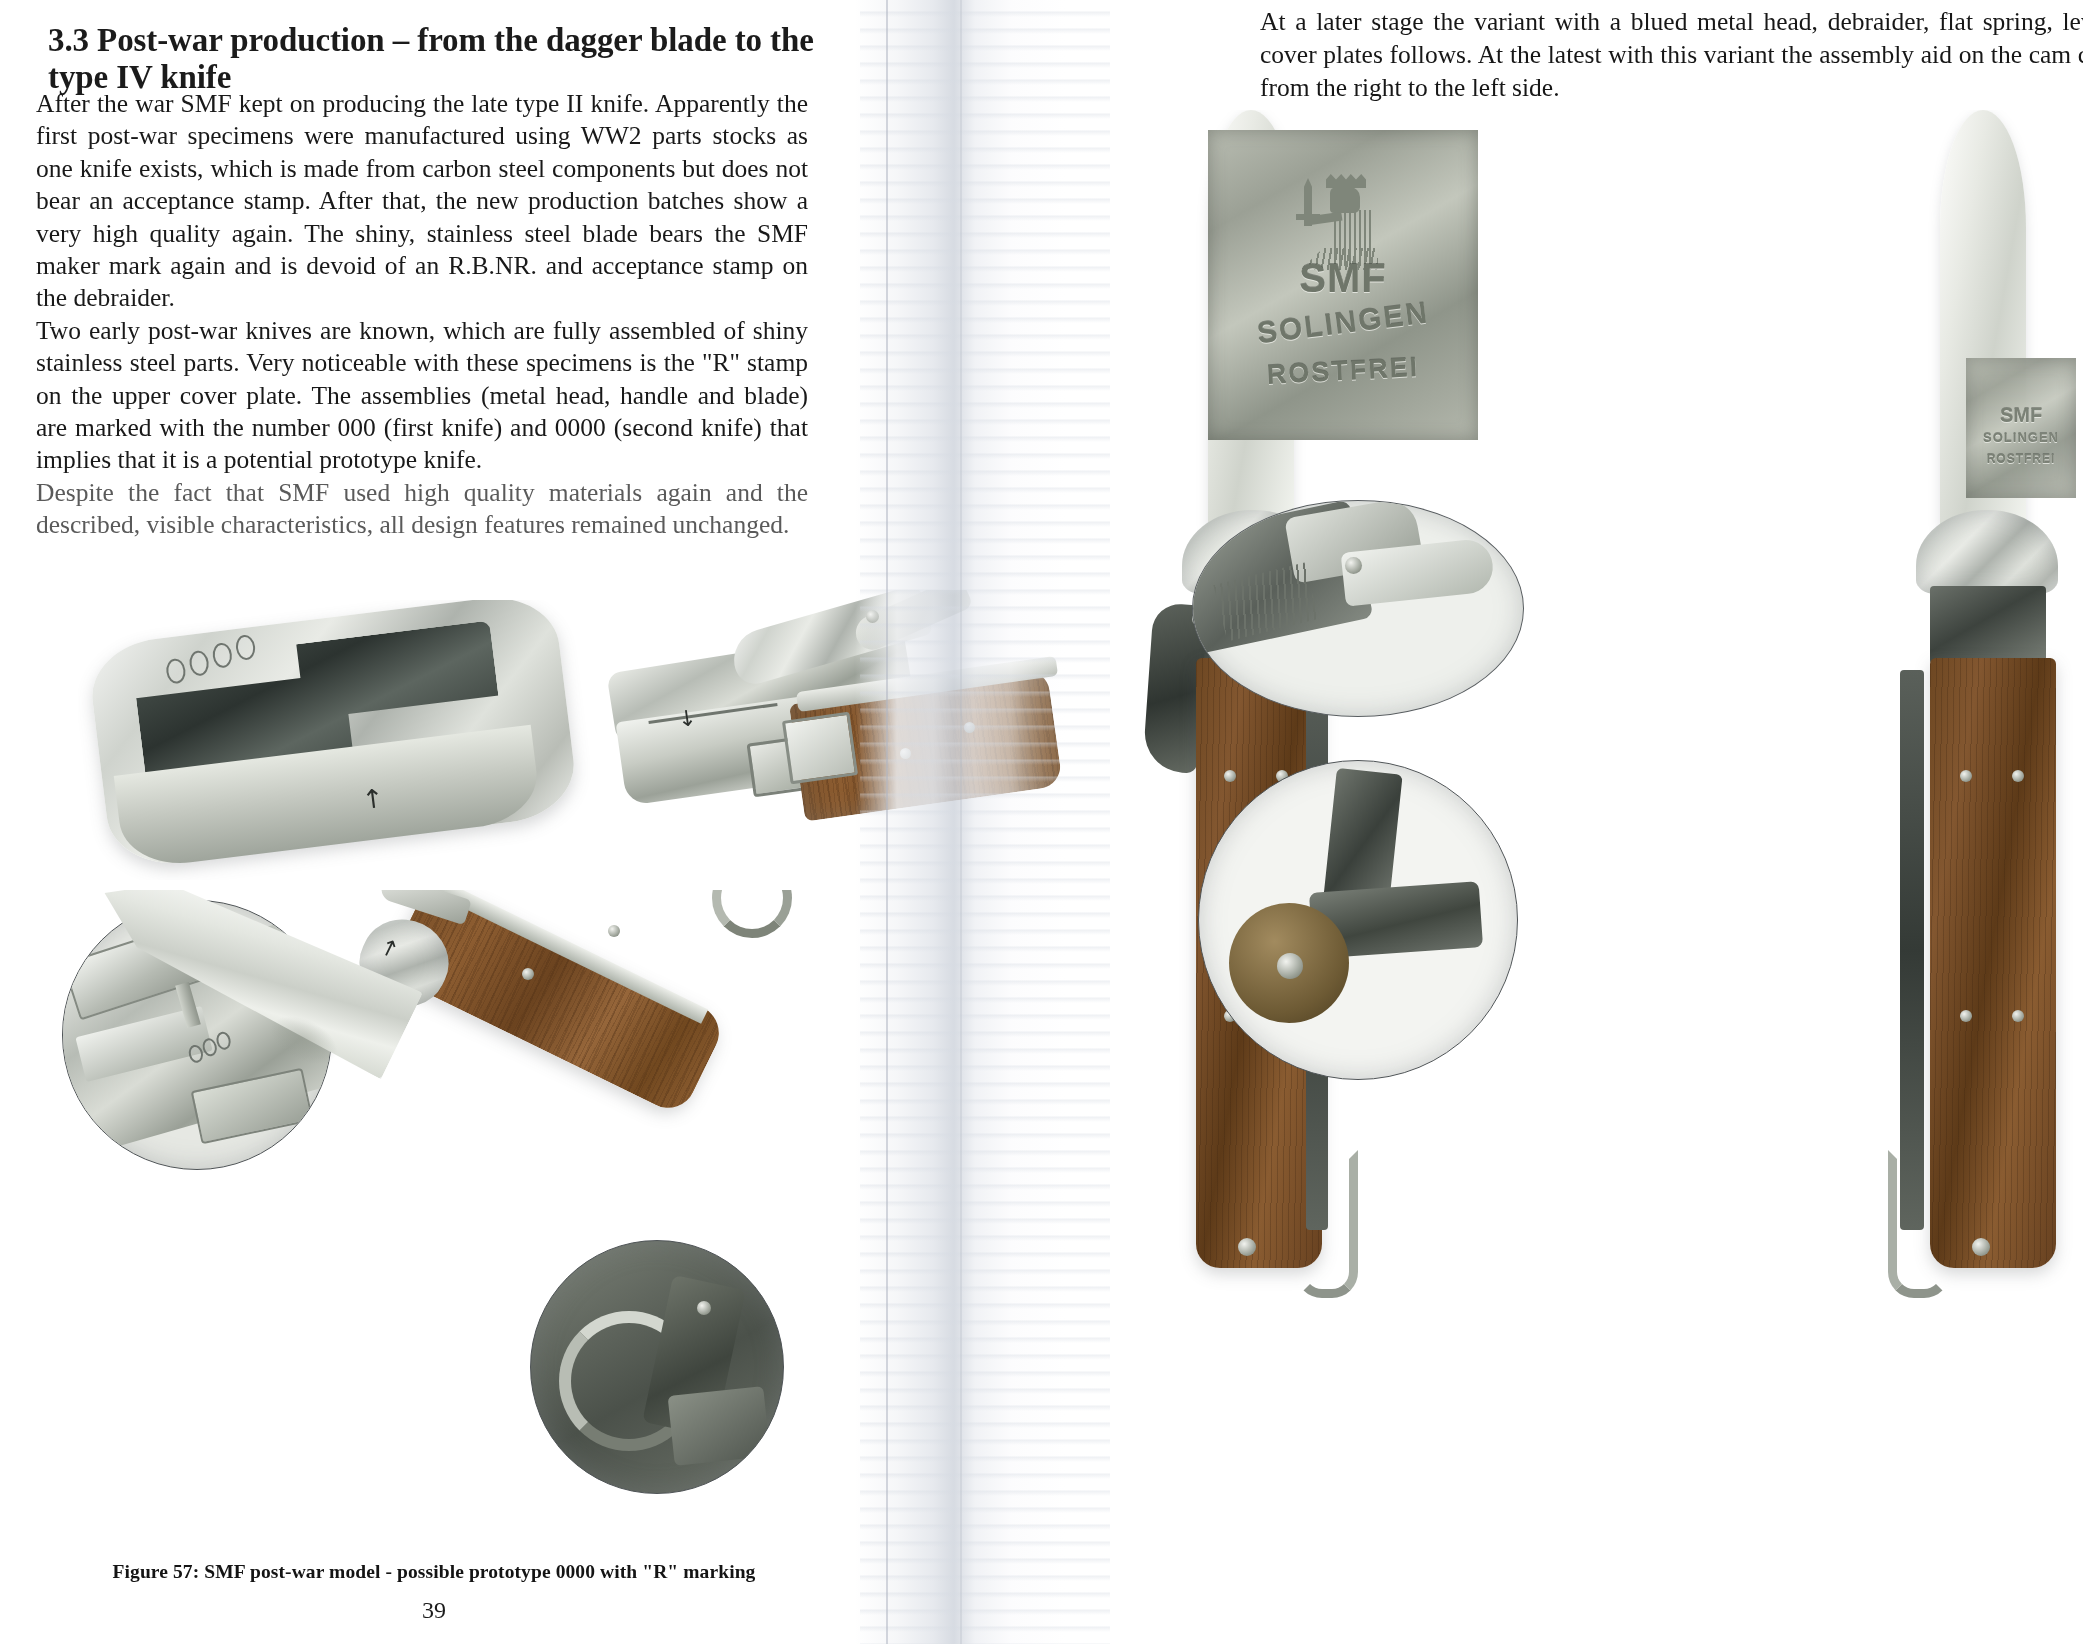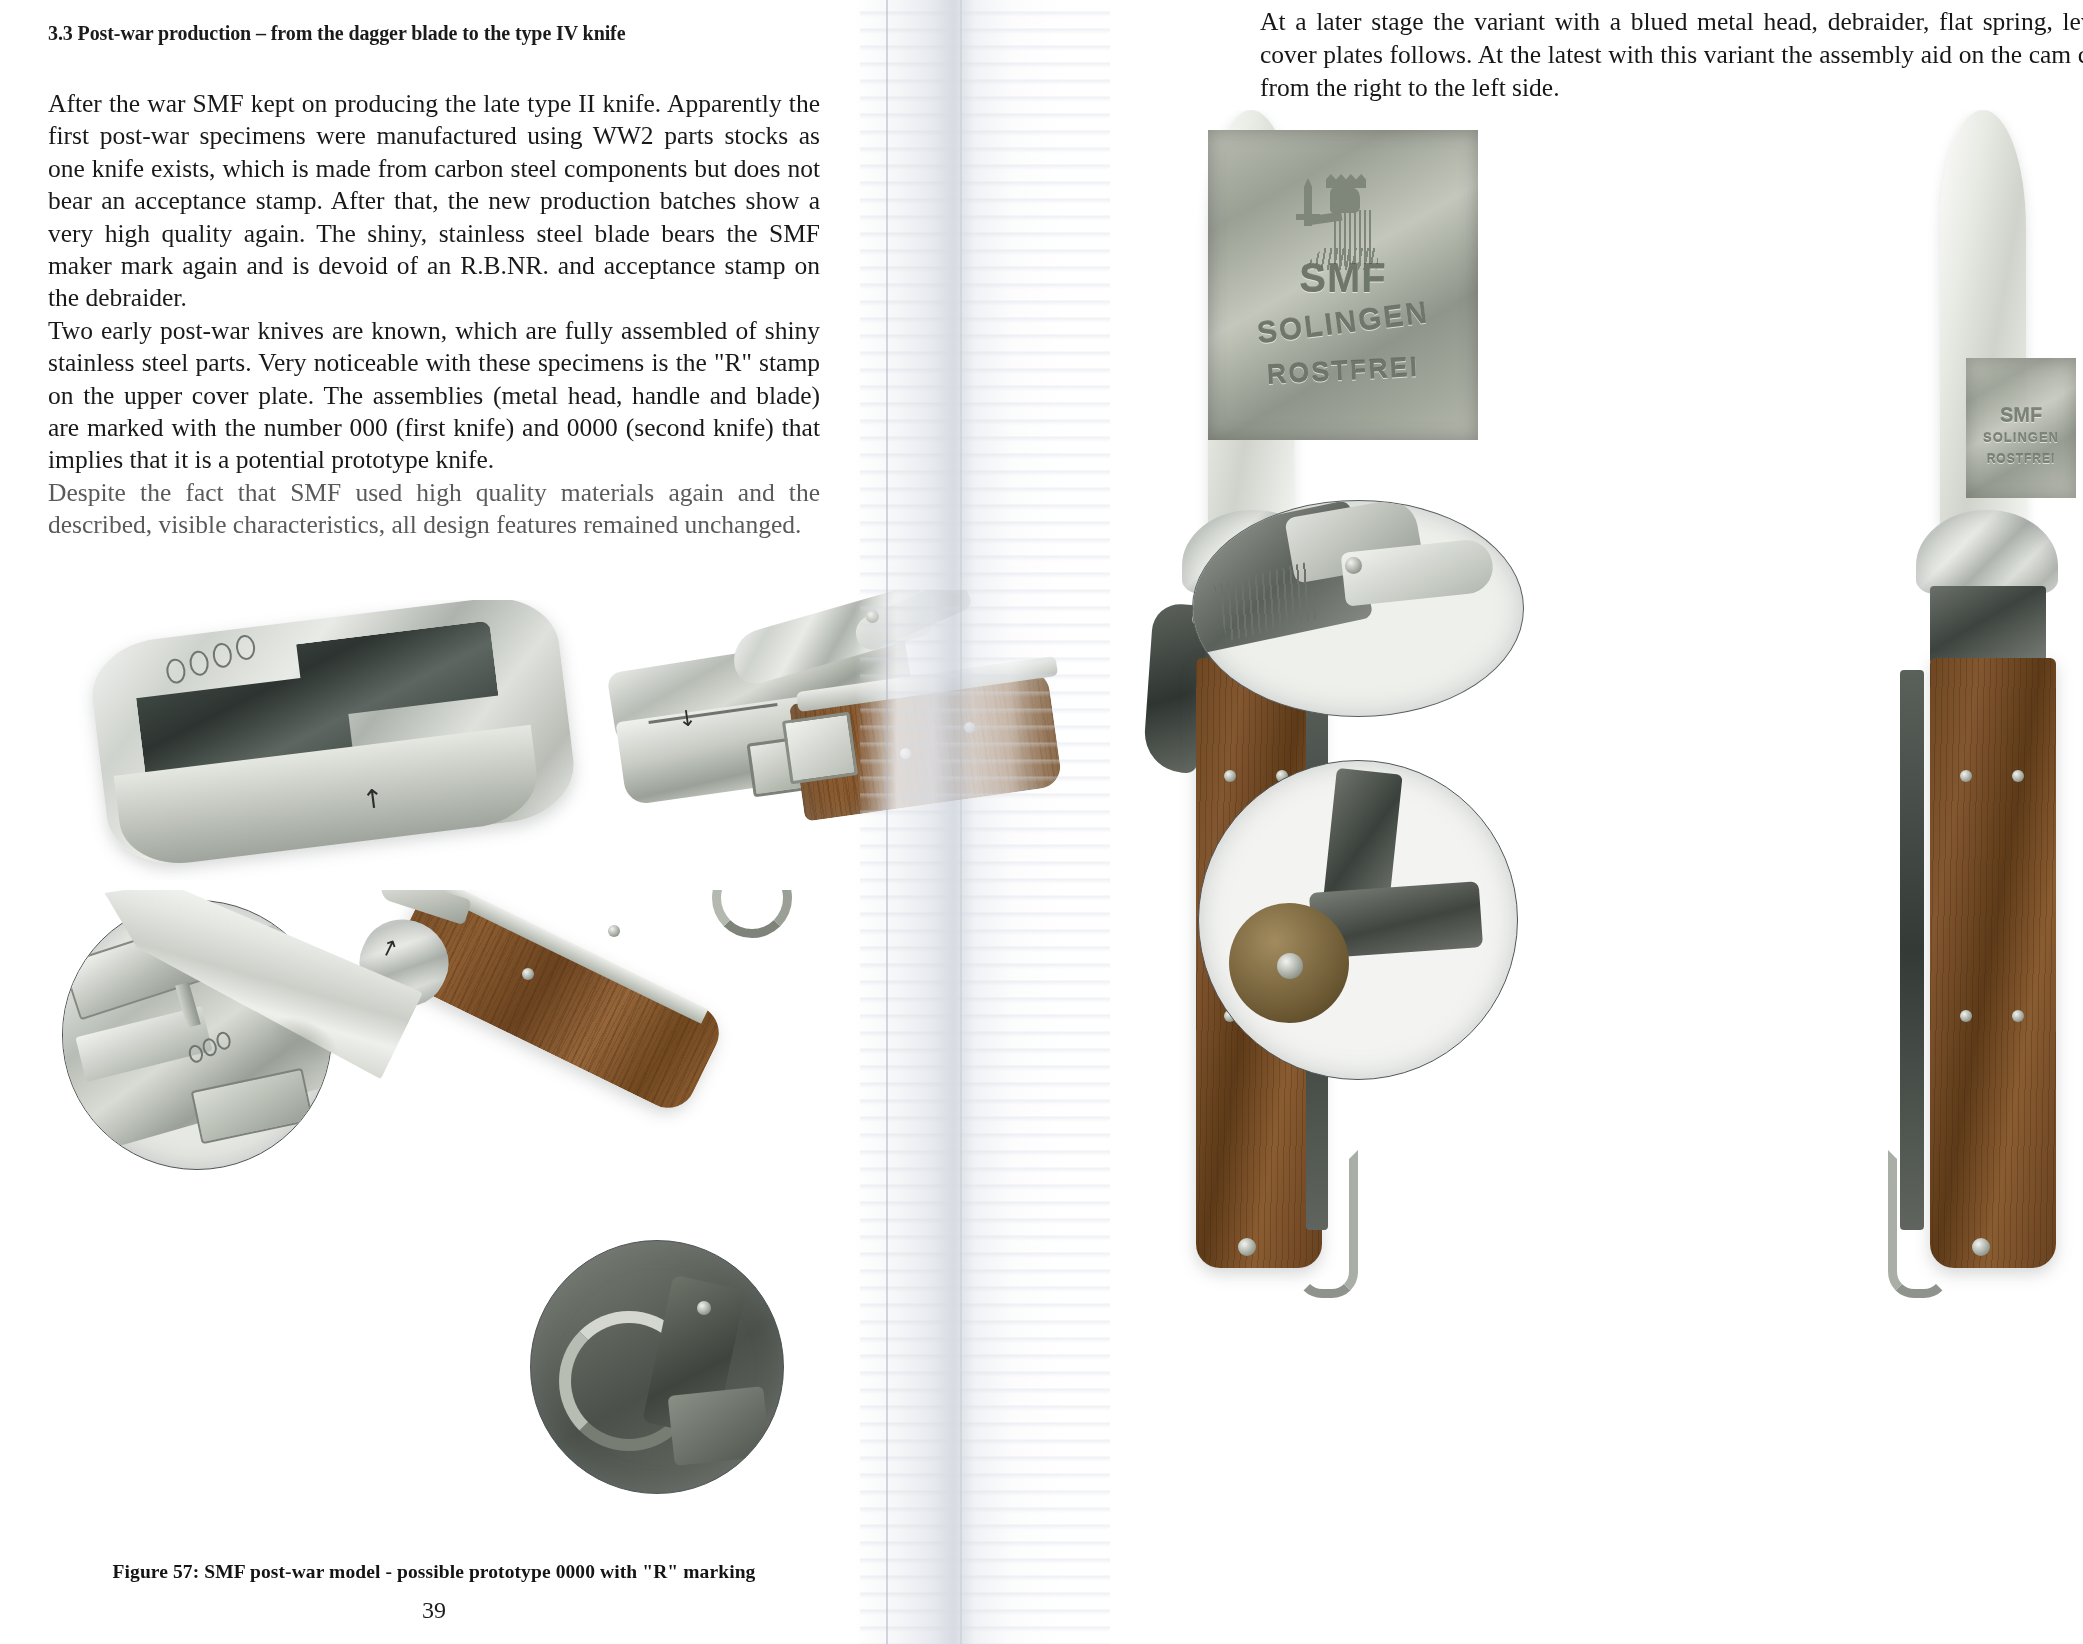--- a/index.html
+++ b/index.html
@@ -39,25 +39,25 @@
   }
 
   
   .page{position:absolute;top:0;height:1644px;background:#fff;}
   .page-left{left:0;width:880px;}
   .page-right{left:1150px;width:933px;}
 
   
   h2.heading{
     position:absolute;left:48px;top:22px;width:770px;margin:0;
-    font-size:20px;font-weight:bold;letter-spacing:-0.1px;
+    font-size:33px;font-weight:bold;letter-spacing:-0.1px;
     color:#1b1b1b;font-family:"Liberation Serif","DejaVu Serif",serif;
   }
   .body-text{
-    position:absolute;left:48px;width:772px;
+    position:absolute;left:36px;width:772px;
     font-size:25.5px;line-height:32.4px;color:#191919;
     text-align:justify;
     -webkit-hyphens:none;hyphens:none;
   }
   .body-left{top:88px;}
   .para{margin:0;text-align:justify;}
   .para.faded{color:#5a5a5a;}
   .body-right{position:absolute;left:110px;top:5px;width:900px;
     font-size:25.5px;line-height:33px;color:#171717;text-align:justify;}
 

